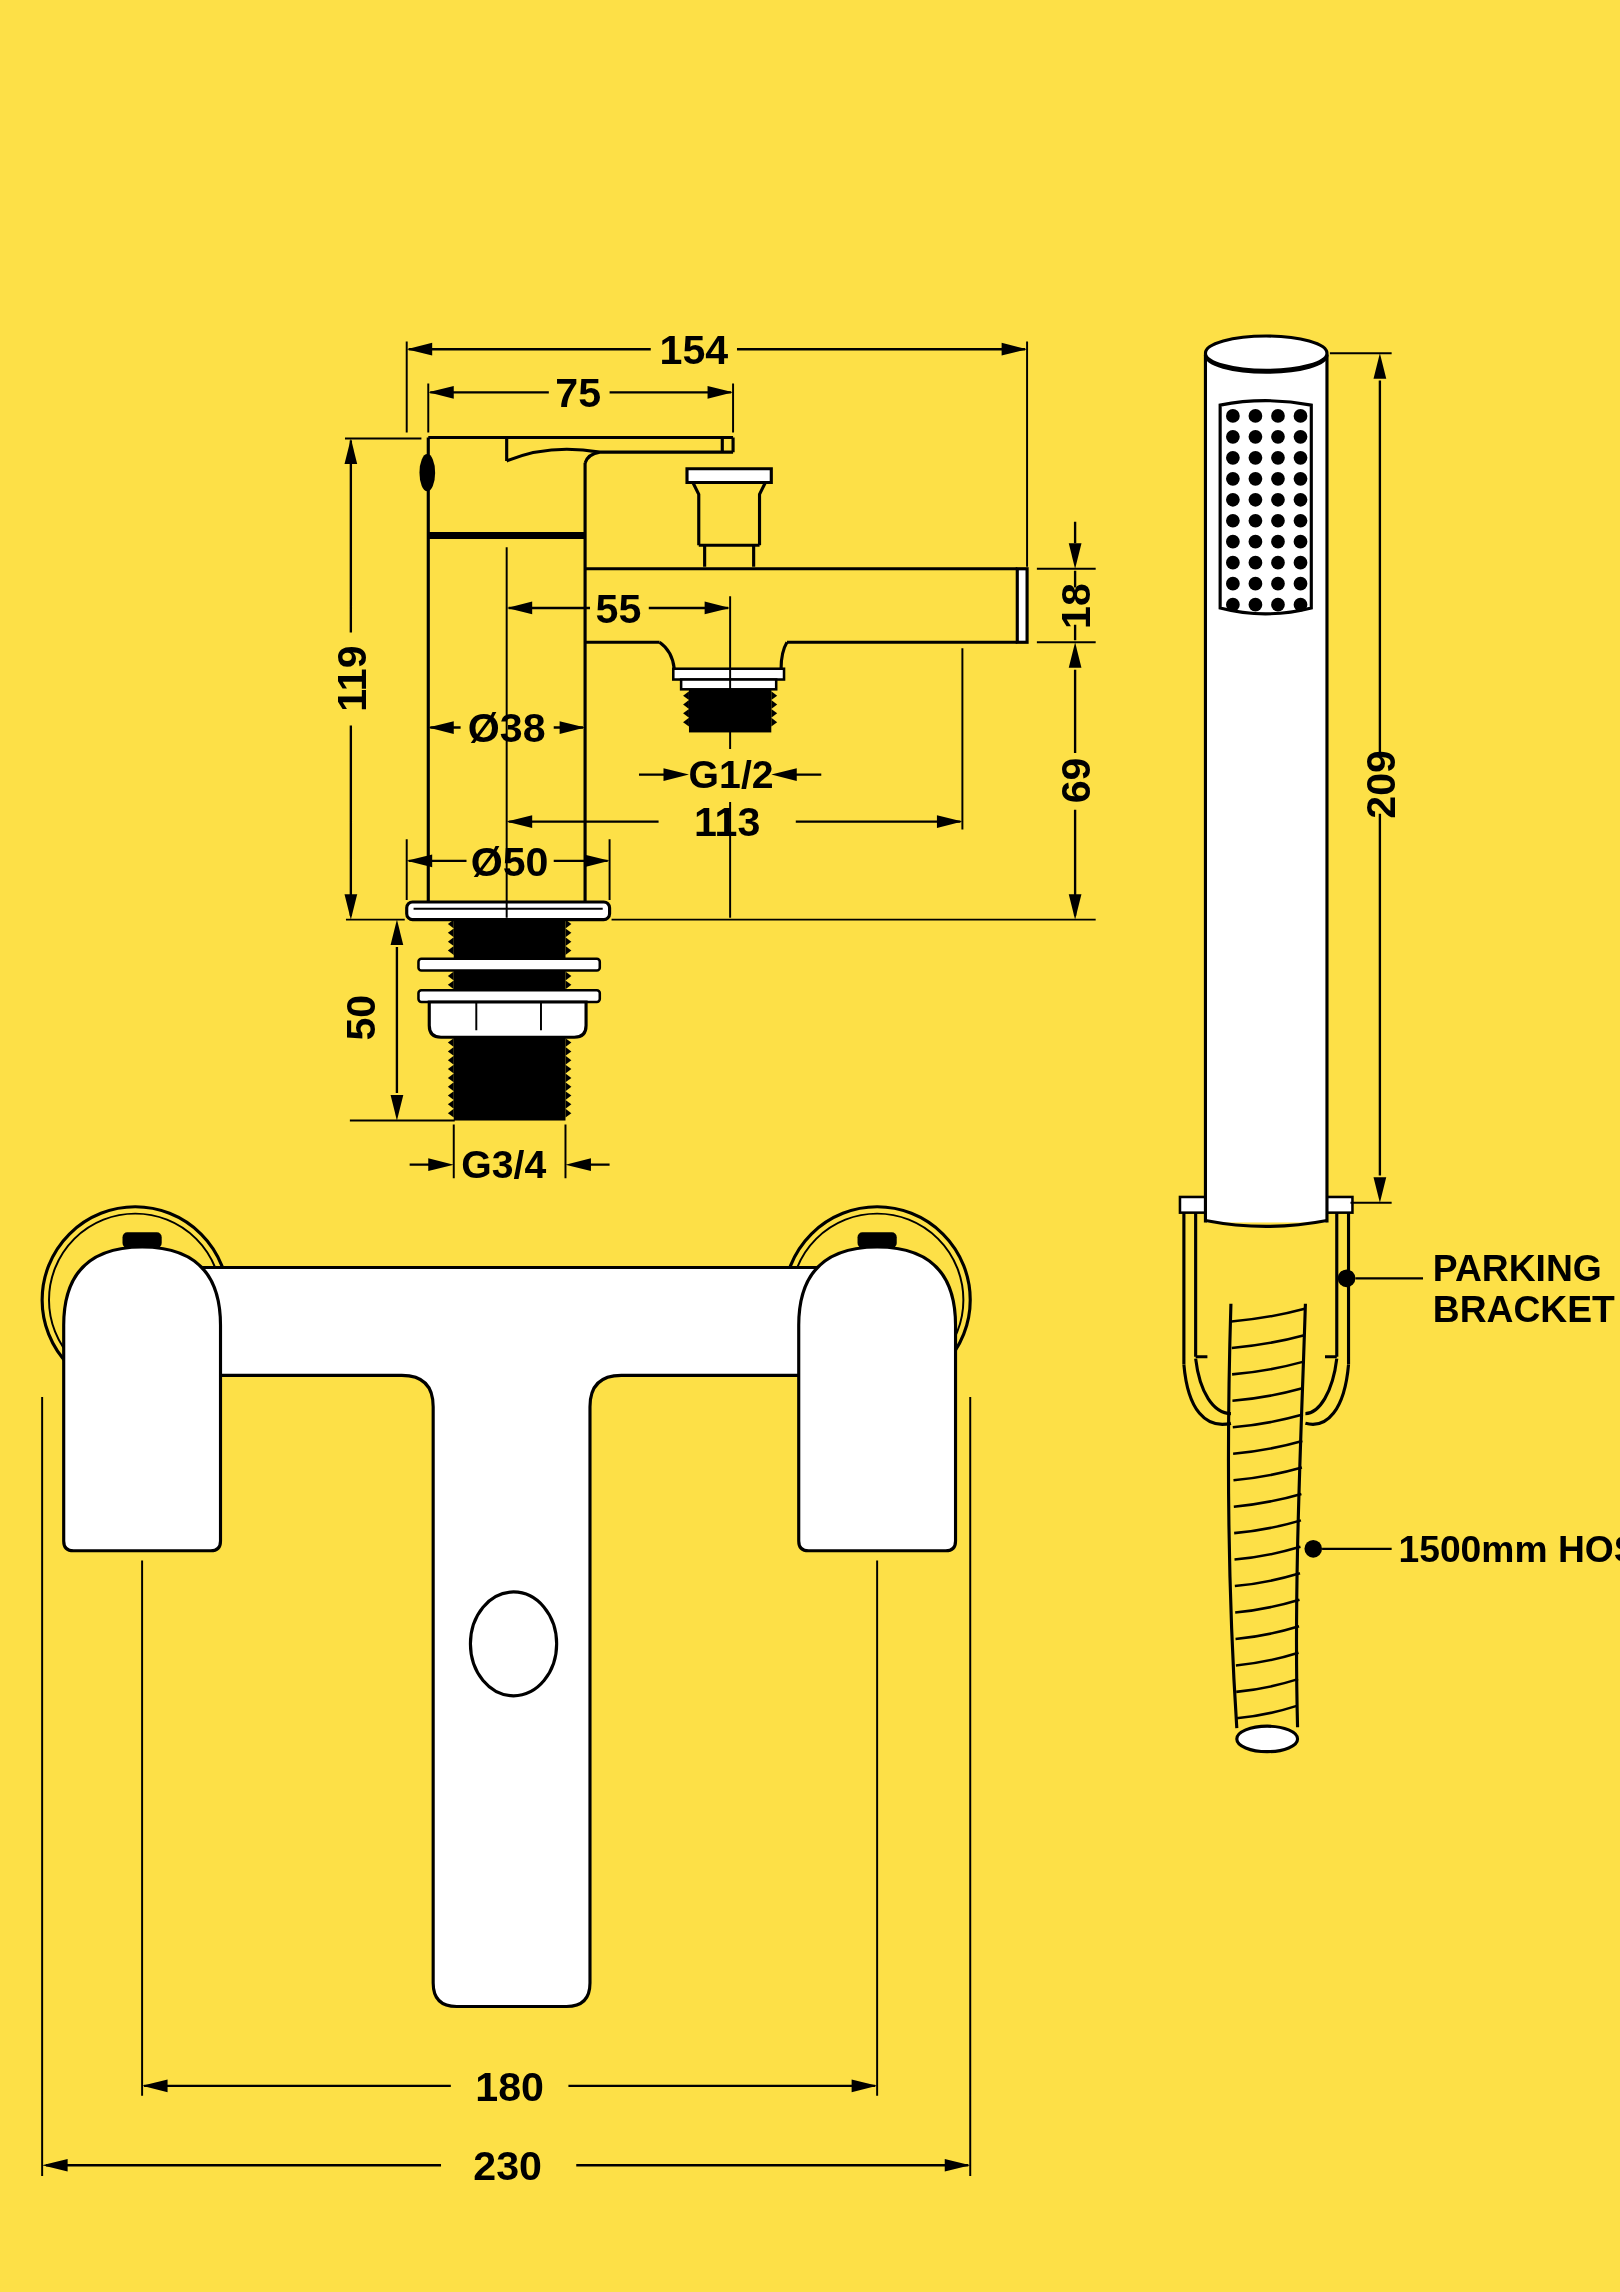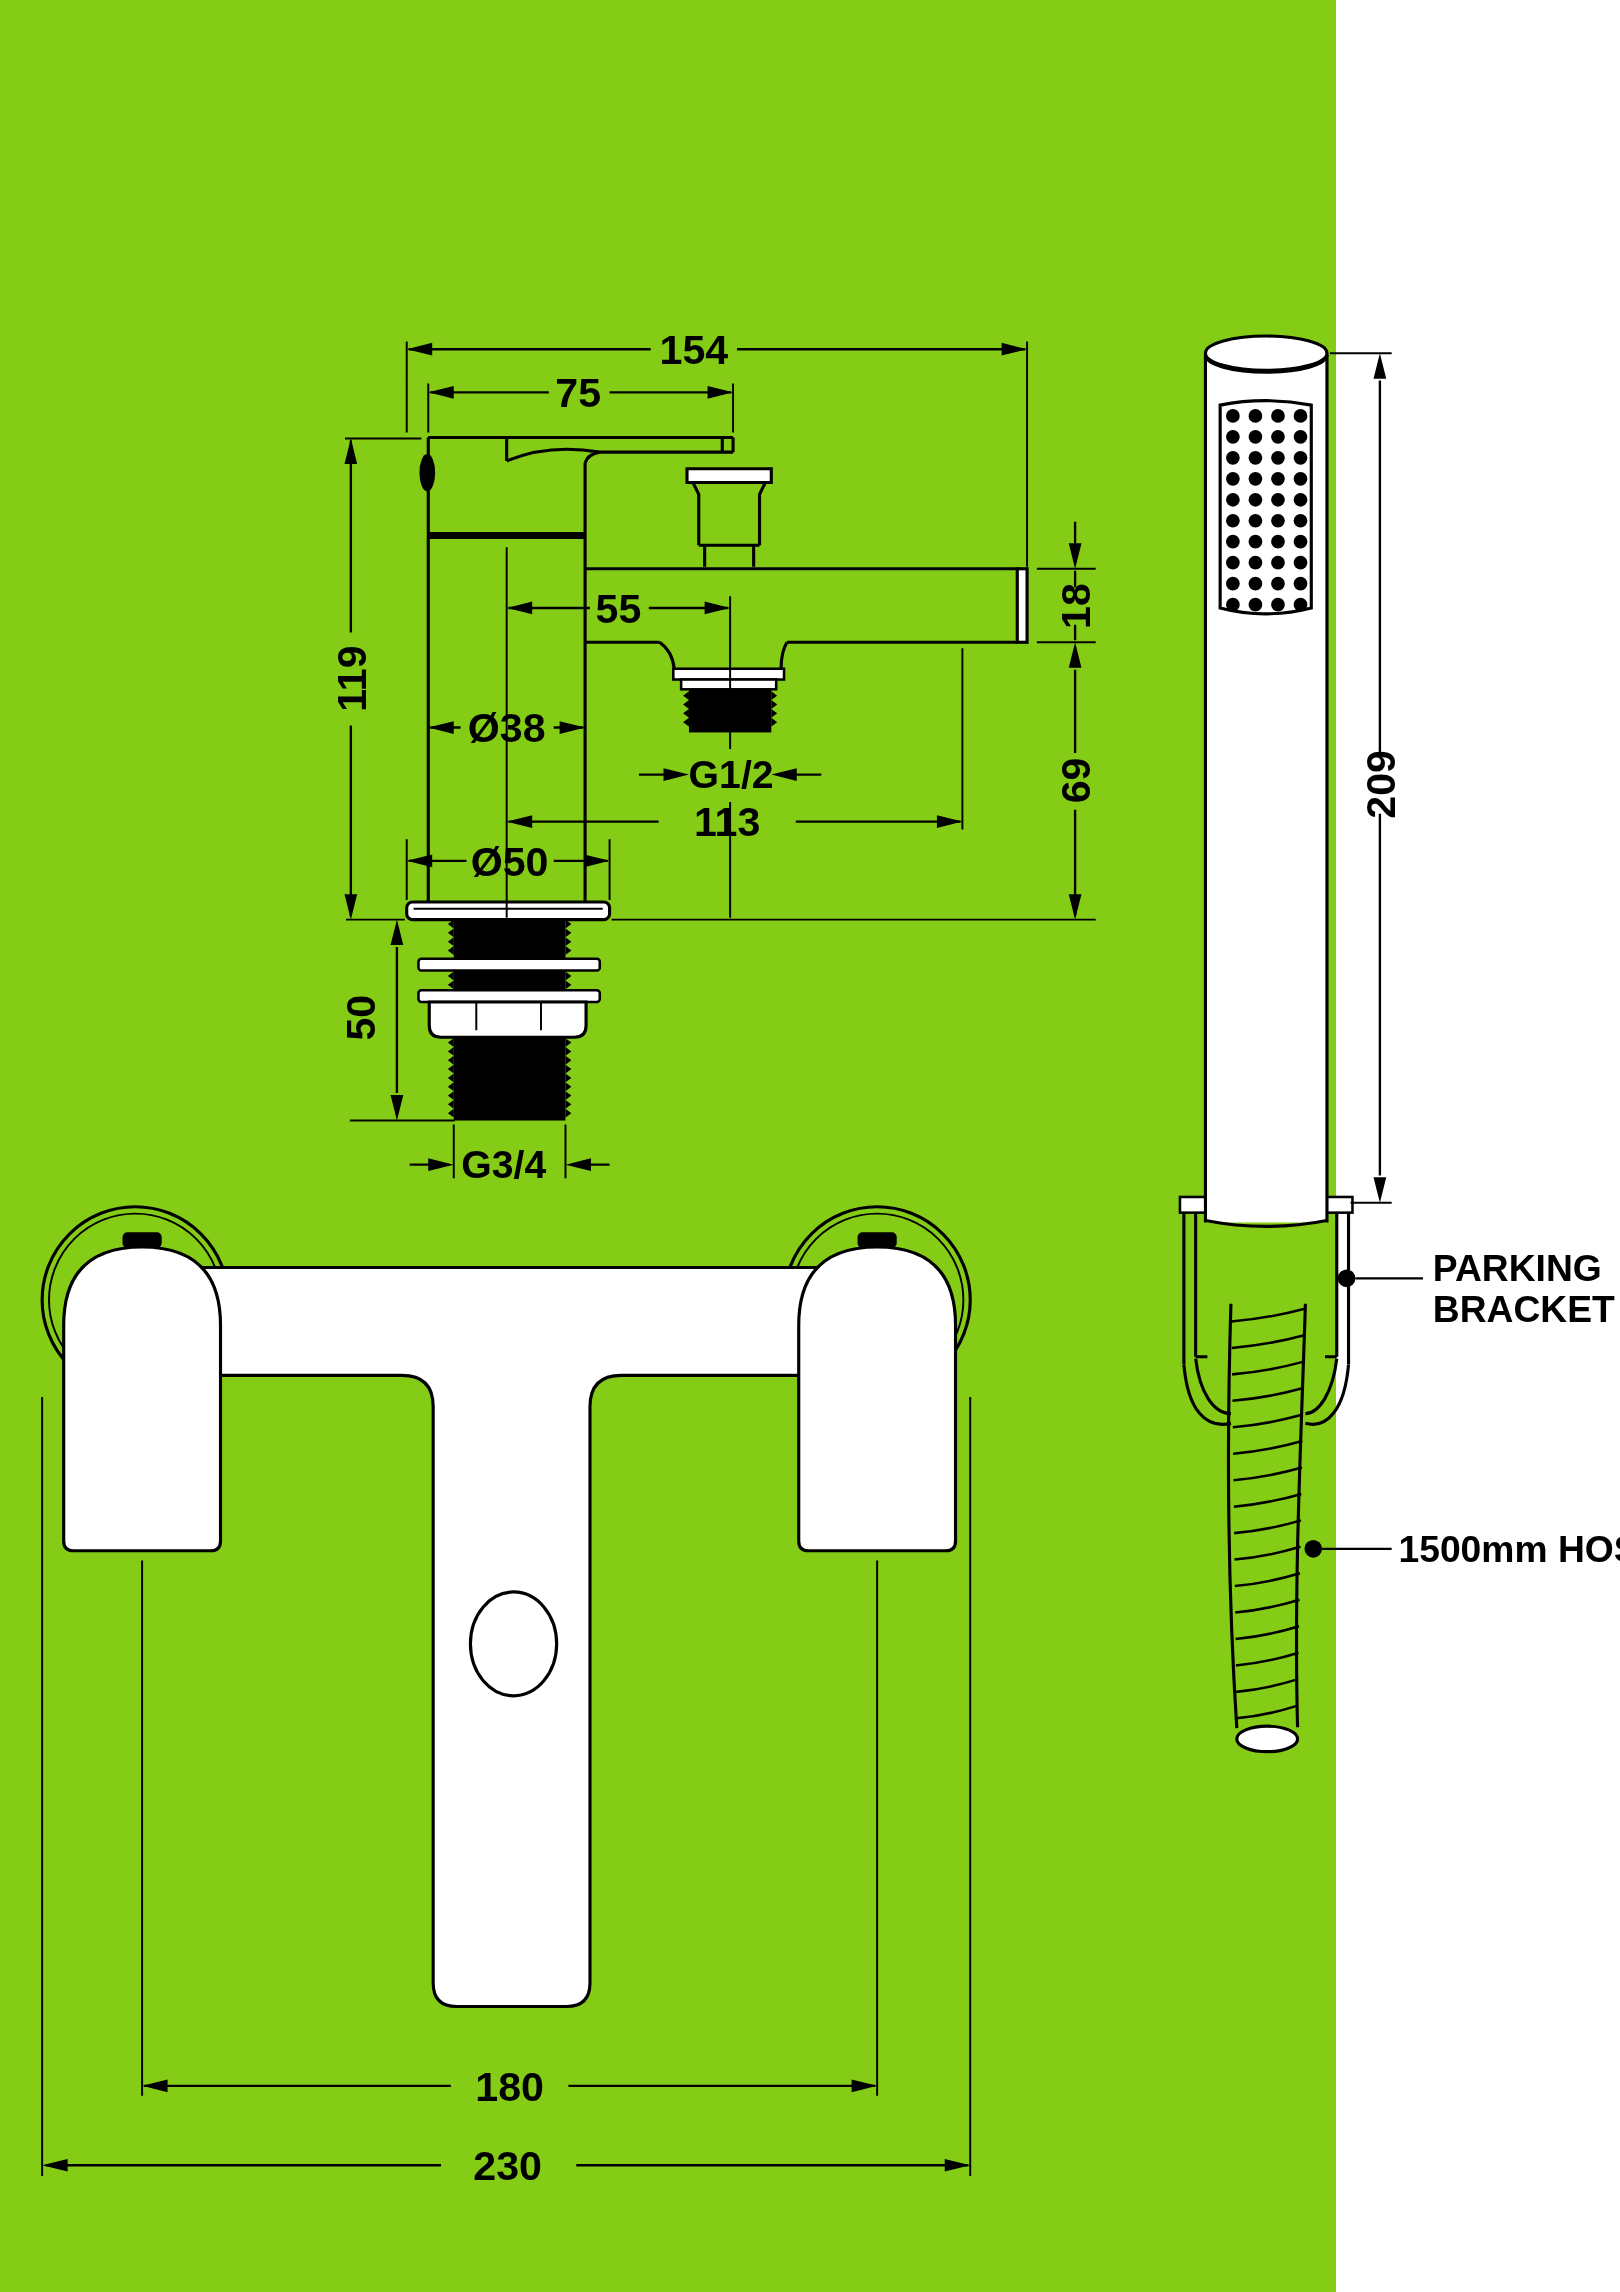--- a/index.html
+++ b/index.html
@@ -1,16 +1,16 @@
 <!DOCTYPE html>
 <html><head>
 <meta charset="utf-8">
 <style>
   html,body{margin:0;padding:0;background:#ffffff;}
-  .page{width:1336px;height:2293px;background:#84cc16;position:relative;font-family:"Liberation Sans",sans-serif;}
+  .page{width:1620px;height:2293px;background:#fde047;position:relative;font-family:"Liberation Sans",sans-serif;}
   svg{display:block;}
   .ol{stroke:#000;fill:none;stroke-width:3.2;}
   .olw{stroke:#000;fill:#fff;stroke-width:3.2;}
   .olw2{stroke:#000;fill:#fff;stroke-width:2.6;}
   .thick{stroke:#000;fill:none;stroke-width:7;}
   .thin{stroke:#000;fill:none;stroke-width:2;}
   .dim{stroke:#000;fill:none;stroke-width:2.4;}
   .blk{fill:#000;stroke:none;}
   text{fill:#000;font-family:"Liberation Sans",sans-serif;font-weight:bold;}
   .t42{font-size:42px;text-anchor:middle;}

